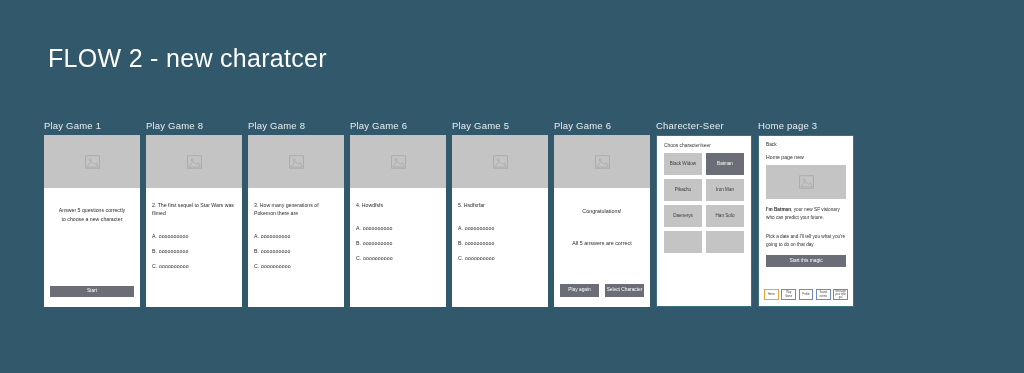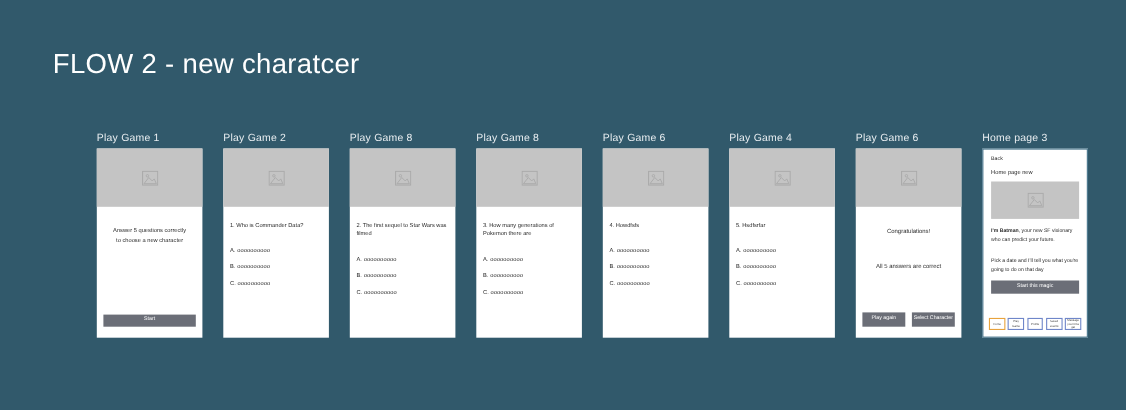--- a/index.html
+++ b/index.html
@@ -12,21 +12,21 @@
   .page { position: relative; width: 1024px; height: 373px; background: #31596b; }
 
   .flow-title {
     position: absolute; left: 48px; top: 44px;
     font-size: 25px; font-weight: 400; color: #ffffff;
     letter-spacing: 0.3px; white-space: nowrap;
   }
 
   .screens {
     position: absolute; left: 44px; top: 120px;
-    display: flex; align-items: center; gap: 19px; margin-left: 44px;
+    display: flex; align-items: center; gap: 6px;
   }
 
   .screen { display: flex; flex-direction: column; }
   .screen-title {
     font-size: 9.5px; color: #e9eef1; font-weight: 400;
     margin-bottom: 4px; letter-spacing: 0.2px; white-space: nowrap;
   }
   .phone {
     background: #ffffff;
     width: 96px; height: 172px;
@@ -128,40 +128,20 @@
             <path d="M3 19 L10 10 L15 15 L18 12 L21 19 Z" fill="none" stroke="#a9a9a9" stroke-width="1.3"></path>
           </svg>
         </div>
         <div class="body-pad">
           <div class="intro-text">Answer 5 questions correctly  to choose a new character</div>
         </div>
         <button class="btn start-btn">Start</button>
       </div>
     </div>
 
-    <div class="screen">
-      <div class="screen-title">Play Game 2</div>
-      <div class="phone">
-        <div class="hero">
-          <svg class="img-ico" viewBox="0 0 24 22">
-            <rect x="1" y="1" width="22" height="20" fill="none" stroke="#a9a9a9" stroke-width="1.4"></rect>
-            <circle cx="8" cy="7.5" r="1.8" fill="none" stroke="#a9a9a9" stroke-width="1.2"></circle>
-            <path d="M3 19 L10 10 L15 15 L18 12 L21 19 Z" fill="none" stroke="#a9a9a9" stroke-width="1.3"></path>
-          </svg>
-        </div>
-        <div class="body-pad">
-          <div class="q-text">1. Who is Commander Data?</div>
-          <div class="opts">
-            <div class="opt">A. oooooooooo</div>
-            <div class="opt">B. oooooooooo</div>
-            <div class="opt">C. oooooooooo</div>
-          </div>
-        </div>
-      </div>
-    </div>
 
     <div class="screen">
       <div class="screen-title">Play Game 8</div>
       <div class="phone">
         <div class="hero">
           <svg class="img-ico" viewBox="0 0 24 22">
             <rect x="1" y="1" width="22" height="20" fill="none" stroke="#a9a9a9" stroke-width="1.4"></rect>
             <circle cx="8" cy="7.5" r="1.8" fill="none" stroke="#a9a9a9" stroke-width="1.2"></circle>
             <path d="M3 19 L10 10 L15 15 L18 12 L21 19 Z" fill="none" stroke="#a9a9a9" stroke-width="1.3"></path>
           </svg>
@@ -213,21 +193,21 @@
           <div class="opts">
             <div class="opt">A. oooooooooo</div>
             <div class="opt">B. oooooooooo</div>
             <div class="opt">C. oooooooooo</div>
           </div>
         </div>
       </div>
     </div>
 
     <div class="screen">
-      <div class="screen-title">Play Game 4</div>
+      <div class="screen-title">Play Game 5</div>
       <div class="phone">
         <div class="hero">
           <svg class="img-ico" viewBox="0 0 24 22">
             <rect x="1" y="1" width="22" height="20" fill="none" stroke="#a9a9a9" stroke-width="1.4"></rect>
             <circle cx="8" cy="7.5" r="1.8" fill="none" stroke="#a9a9a9" stroke-width="1.2"></circle>
             <path d="M3 19 L10 10 L15 15 L18 12 L21 19 Z" fill="none" stroke="#a9a9a9" stroke-width="1.3"></path>
           </svg>
         </div>
         <div class="body-pad">
           <div class="q-text">5. Hsdfsrfar</div>
@@ -254,20 +234,36 @@
           <div class="congrats">Congratulations!</div>
           <div class="allcorrect">All 5 answers are correct</div>
         </div>
         <div class="btn-row">
           <button class="btn">Play again</button>
           <button class="btn">Select Character</button>
         </div>
       </div>
     </div>
 
+    <div class="screen">
+      <div class="screen-title">Charecter-Seer</div>
+      <div class="phone bordered">
+        <div class="sel-label">Choos character/seer</div>
+        <div class="grid">
+          <div class="cell">Black Widow</div>
+          <div class="cell selected">Batman</div>
+          <div class="cell">Pikachu</div>
+          <div class="cell">Iron Man</div>
+          <div class="cell">Daenerys</div>
+          <div class="cell">Han Solo</div>
+          <div class="cell"></div>
+          <div class="cell"></div>
+        </div>
+      </div>
+    </div>
 
     <div class="screen">
       <div class="screen-title">Home page 3</div>
       <div class="phone bordered">
         <div class="hp-back">Back</div>
         <div class="hp-head">Home page new</div>
         <div class="hp-hero">
           <svg class="img-ico" viewBox="0 0 24 22">
             <rect x="1" y="1" width="22" height="20" fill="none" stroke="#a9a9a9" stroke-width="1.4"></rect>
             <circle cx="8" cy="7.5" r="1.8" fill="none" stroke="#a9a9a9" stroke-width="1.2"></circle>

